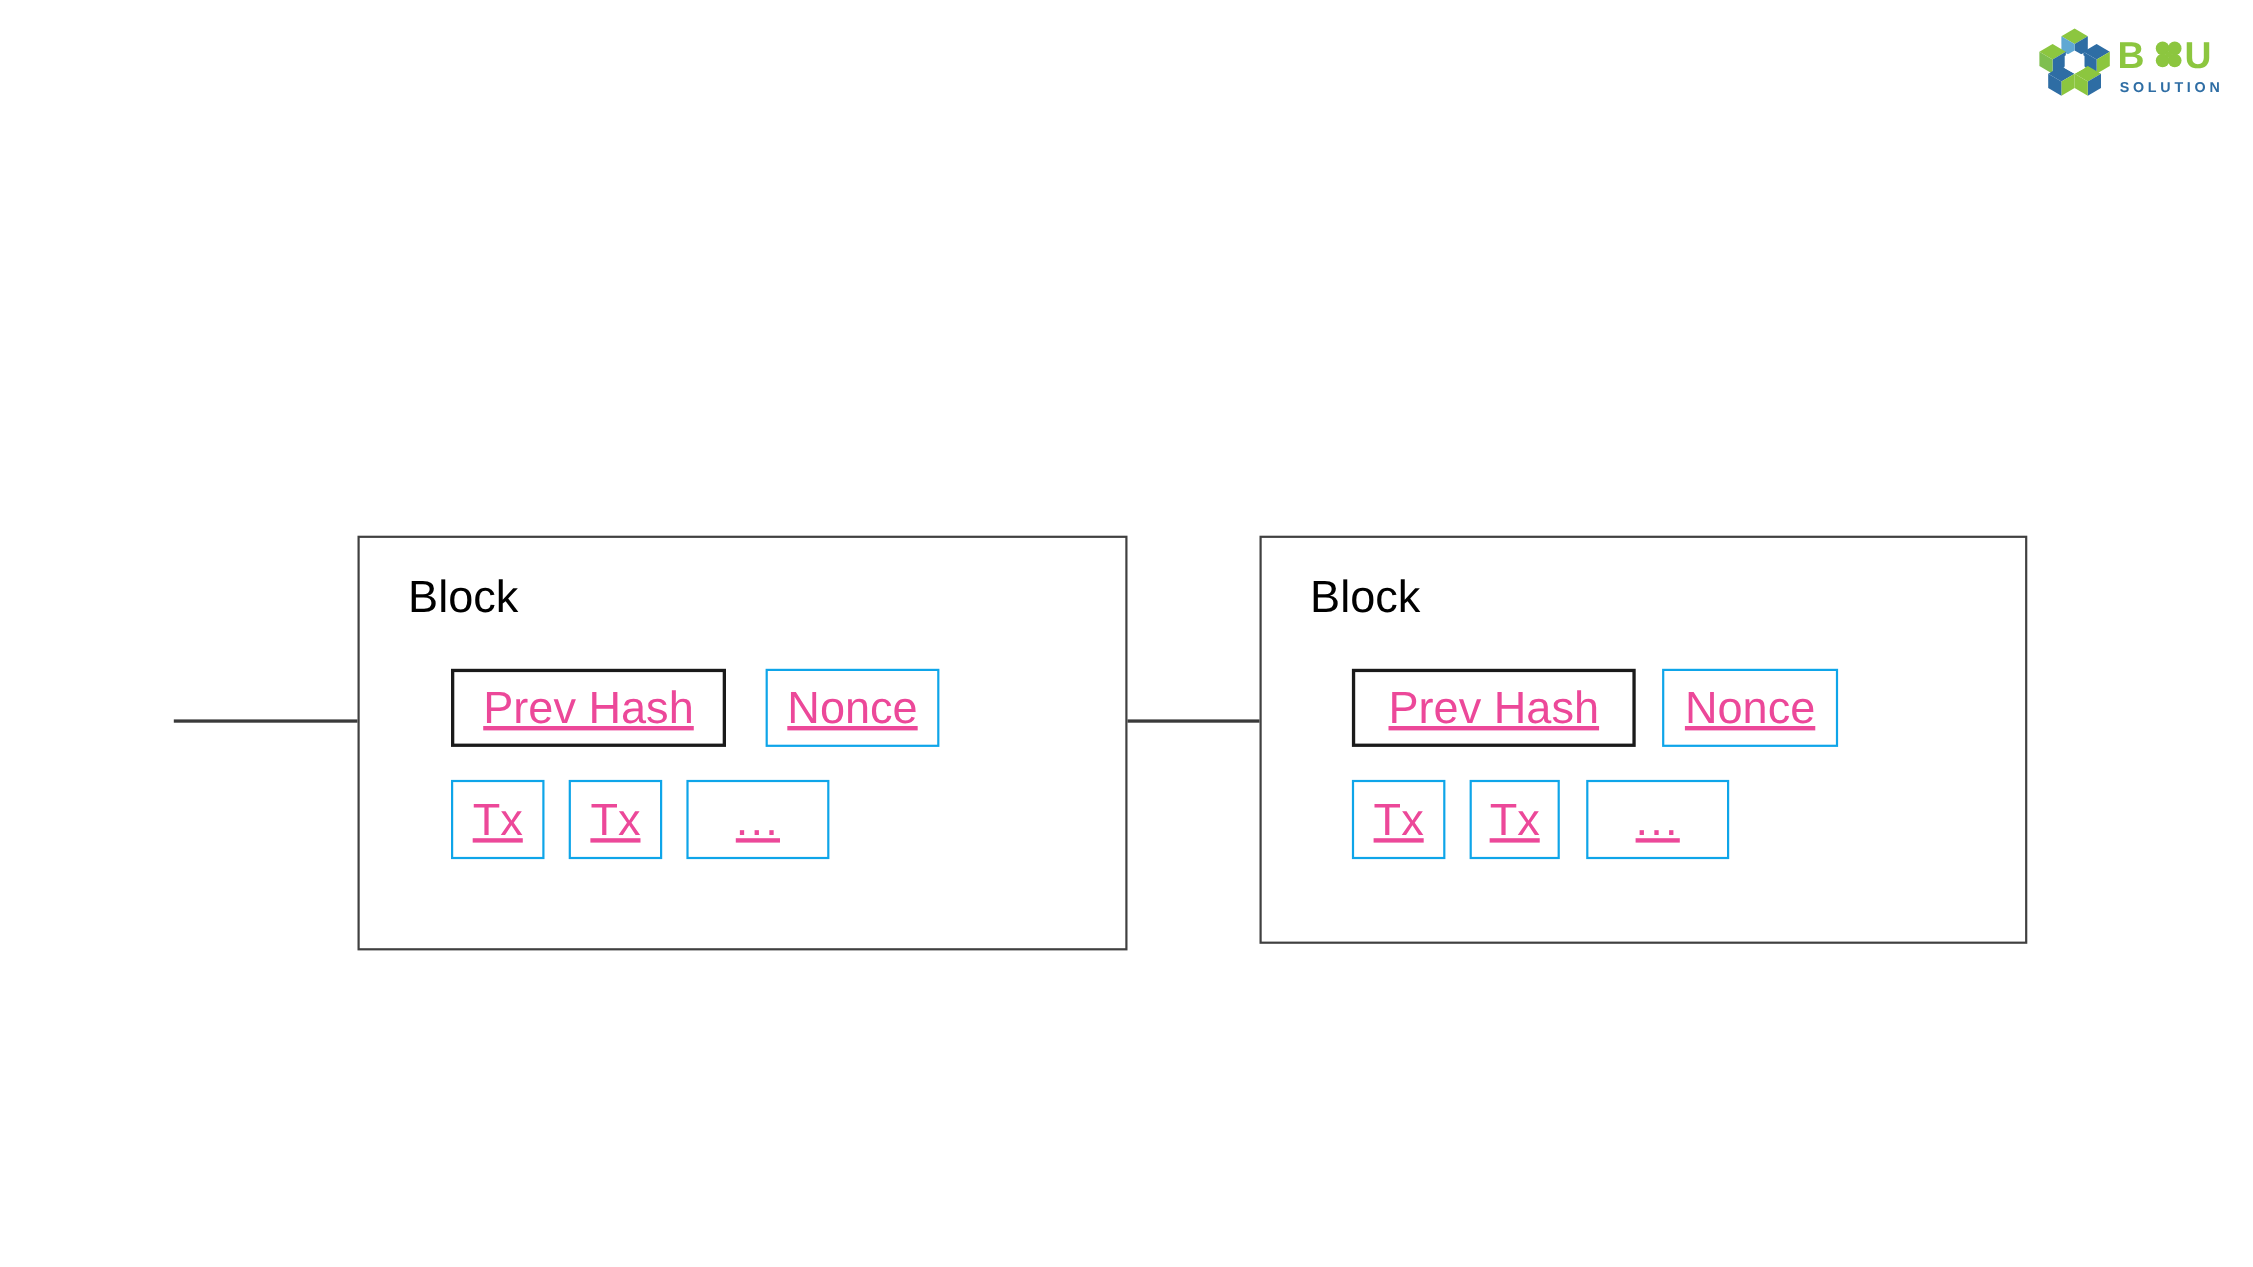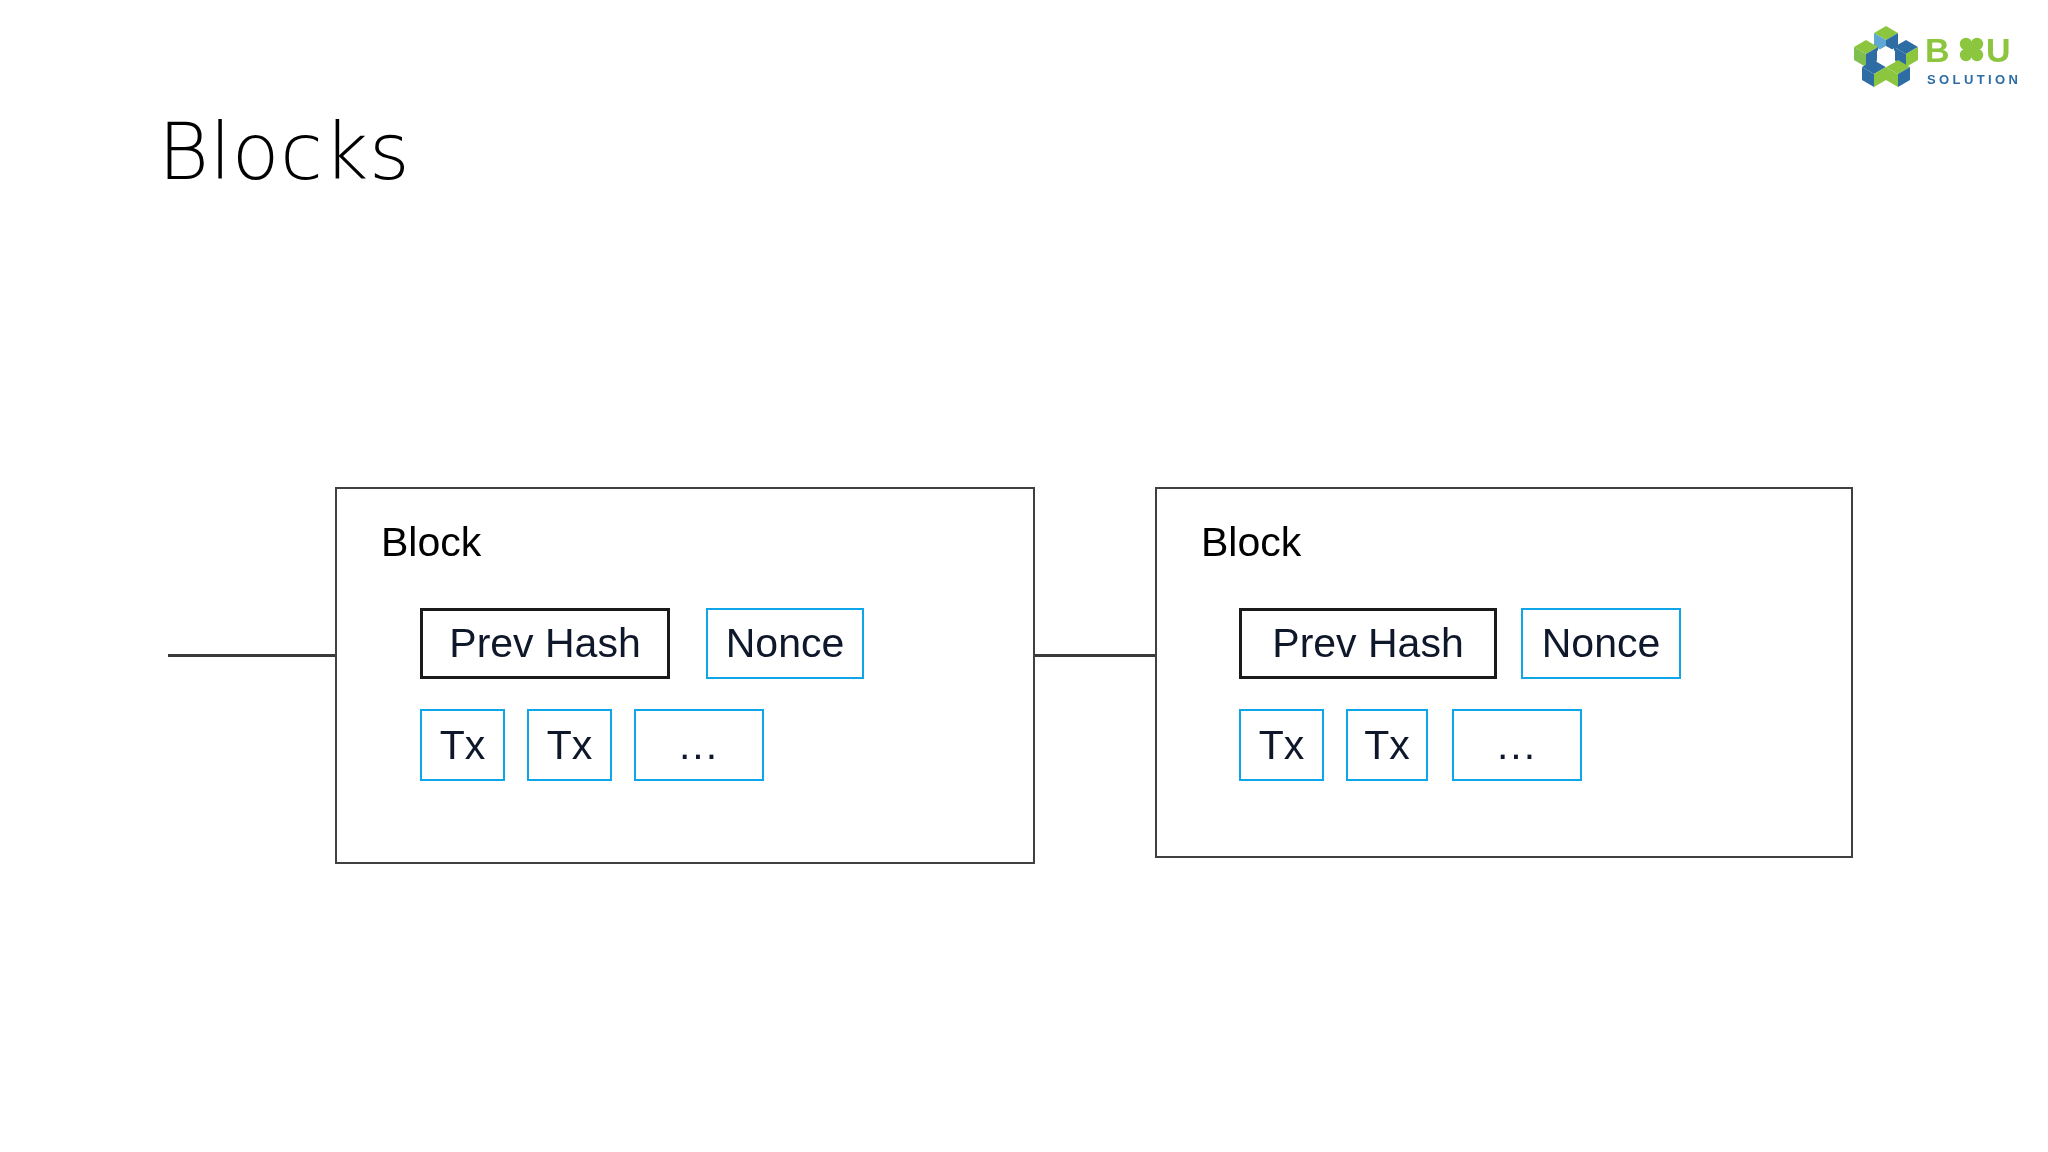--- a/index.html
+++ b/index.html
@@ -36,21 +36,21 @@
     font-size: 78px;
     line-height: 1.05;
     color: #000000;
     letter-spacing: 0.5px;
     white-space: nowrap;
   }
 
   
   #diagram {
     position: absolute;
-    left: 10px;
+    left: 0;
     top: 0;
     width: 1651px;
     height: 1152px;
   }
 
   .block-outer {
     position: absolute;
     box-sizing: border-box;
     border: 2px solid #404040;
     background: #ffffff;
@@ -70,22 +70,23 @@
 
   .field {
     position: absolute;
     box-sizing: border-box;
     background: #ffffff;
     display: flex;
     align-items: center;
     justify-content: center;
     font-family: "Liberation Sans", sans-serif;
     font-size: 41px;
-    color: #0f172a;
+    color: #ec4899;
     white-space: nowrap;
+    text-decoration: underline;
   }
   .field.thick { border: 3px solid #1a1a1a; }
   .field.thin  { border: 2px solid #0ea5e9; }
 
   
   #b1-prevhash { left: 83px; top: 119px; width: 250px; height: 71px; }
   #b1-nonce    { left: 369px; top: 119px; width: 158px; height: 71px; }
   #b1-tx1      { left: 83px; top: 220px; width: 85px; height: 72px; }
   #b1-tx2      { left: 190px; top: 220px; width: 85px; height: 72px; }
   #b1-dots     { left: 297px; top: 220px; width: 130px; height: 72px; }
@@ -161,21 +162,20 @@
           <circle cx="6" cy="-6" r="6.2" fill="#8CC63F"></circle>
           <circle cx="-5" cy="5" r="6.2" fill="#8CC63F"></circle>
           <circle cx="6" cy="5" r="6.2" fill="#8CC63F"></circle>
           <circle cx="0.5" cy="-0.5" r="3" fill="#8CC63F"></circle>
         </g>
       </g>
       <text x="74" y="62" font-family="Liberation Sans, sans-serif" font-size="13" font-weight="bold" letter-spacing="3.4" fill="#2E6DA4">SOLUTION</text>
     </svg>
   </div>
 
-  <div id="title">Blocks</div>
 
   <div id="diagram">
 
     <div id="arrow-in-line" class="arrow-line"></div>
     <div id="arrow-in-head" class="arrow-head"></div>
 
     <div id="block-1" class="block-outer">
       <div class="block-title">Block</div>
 
       <div id="b1-prevhash" class="field thick">Prev Hash</div>

